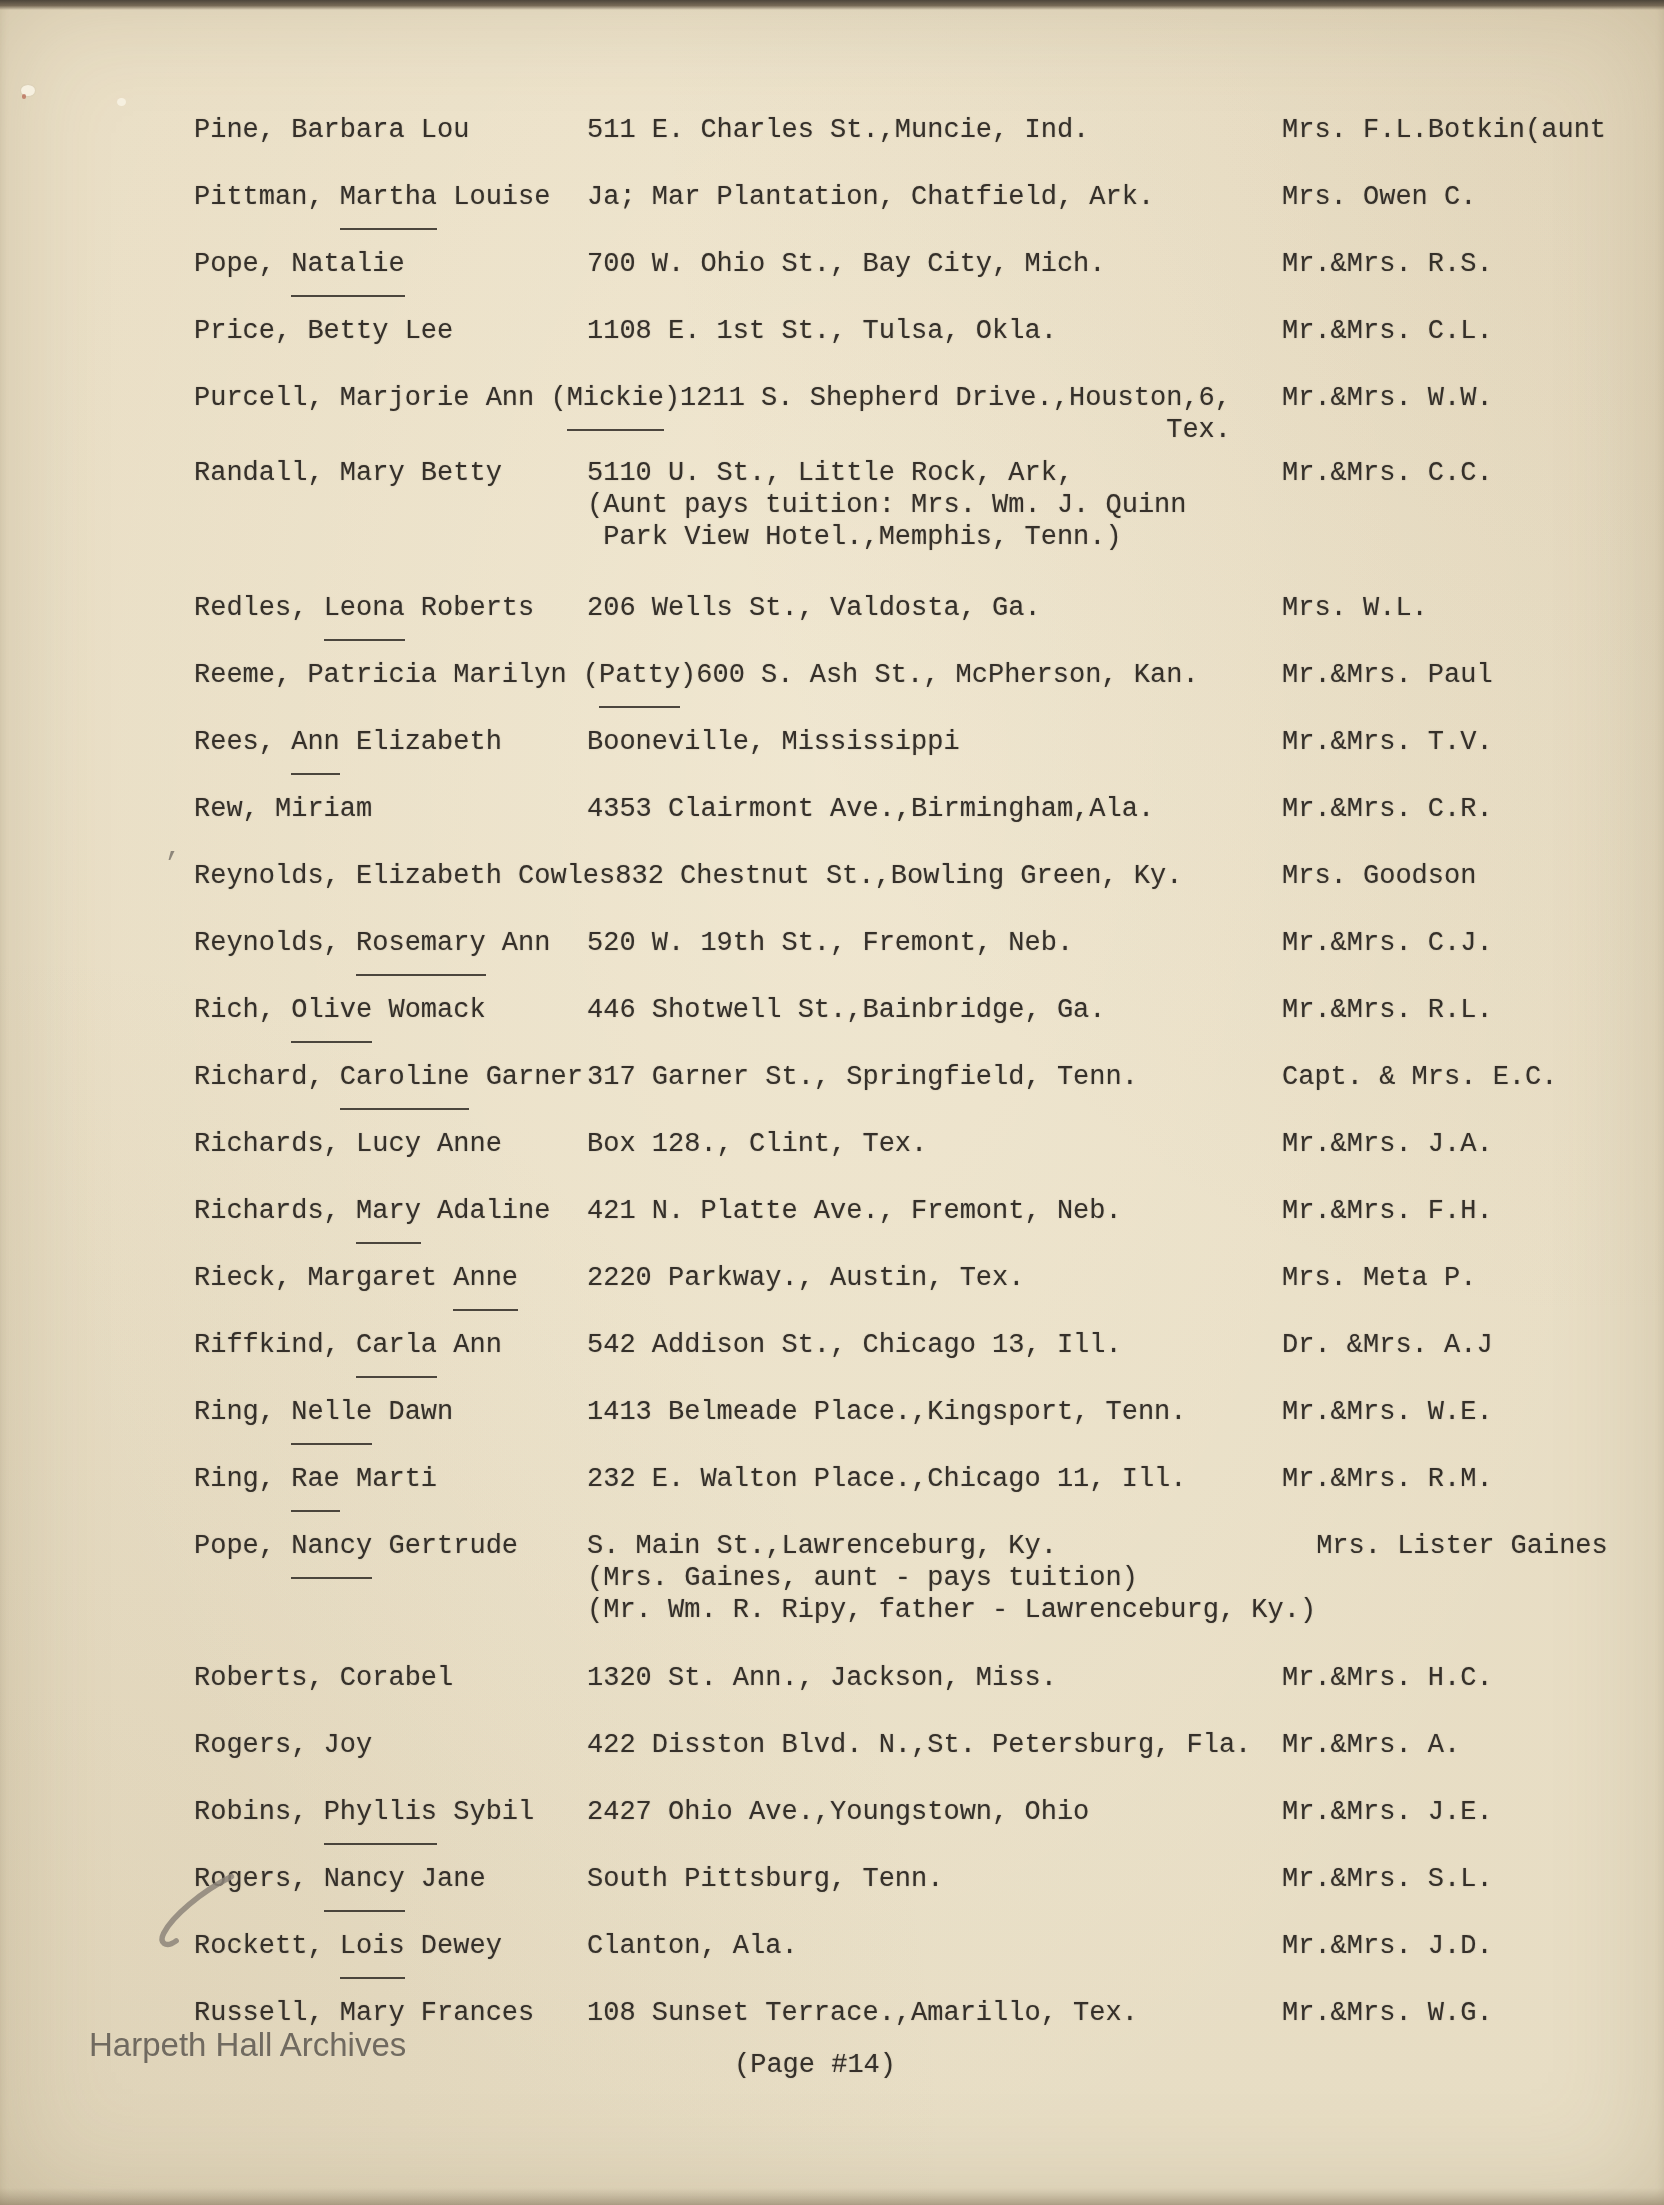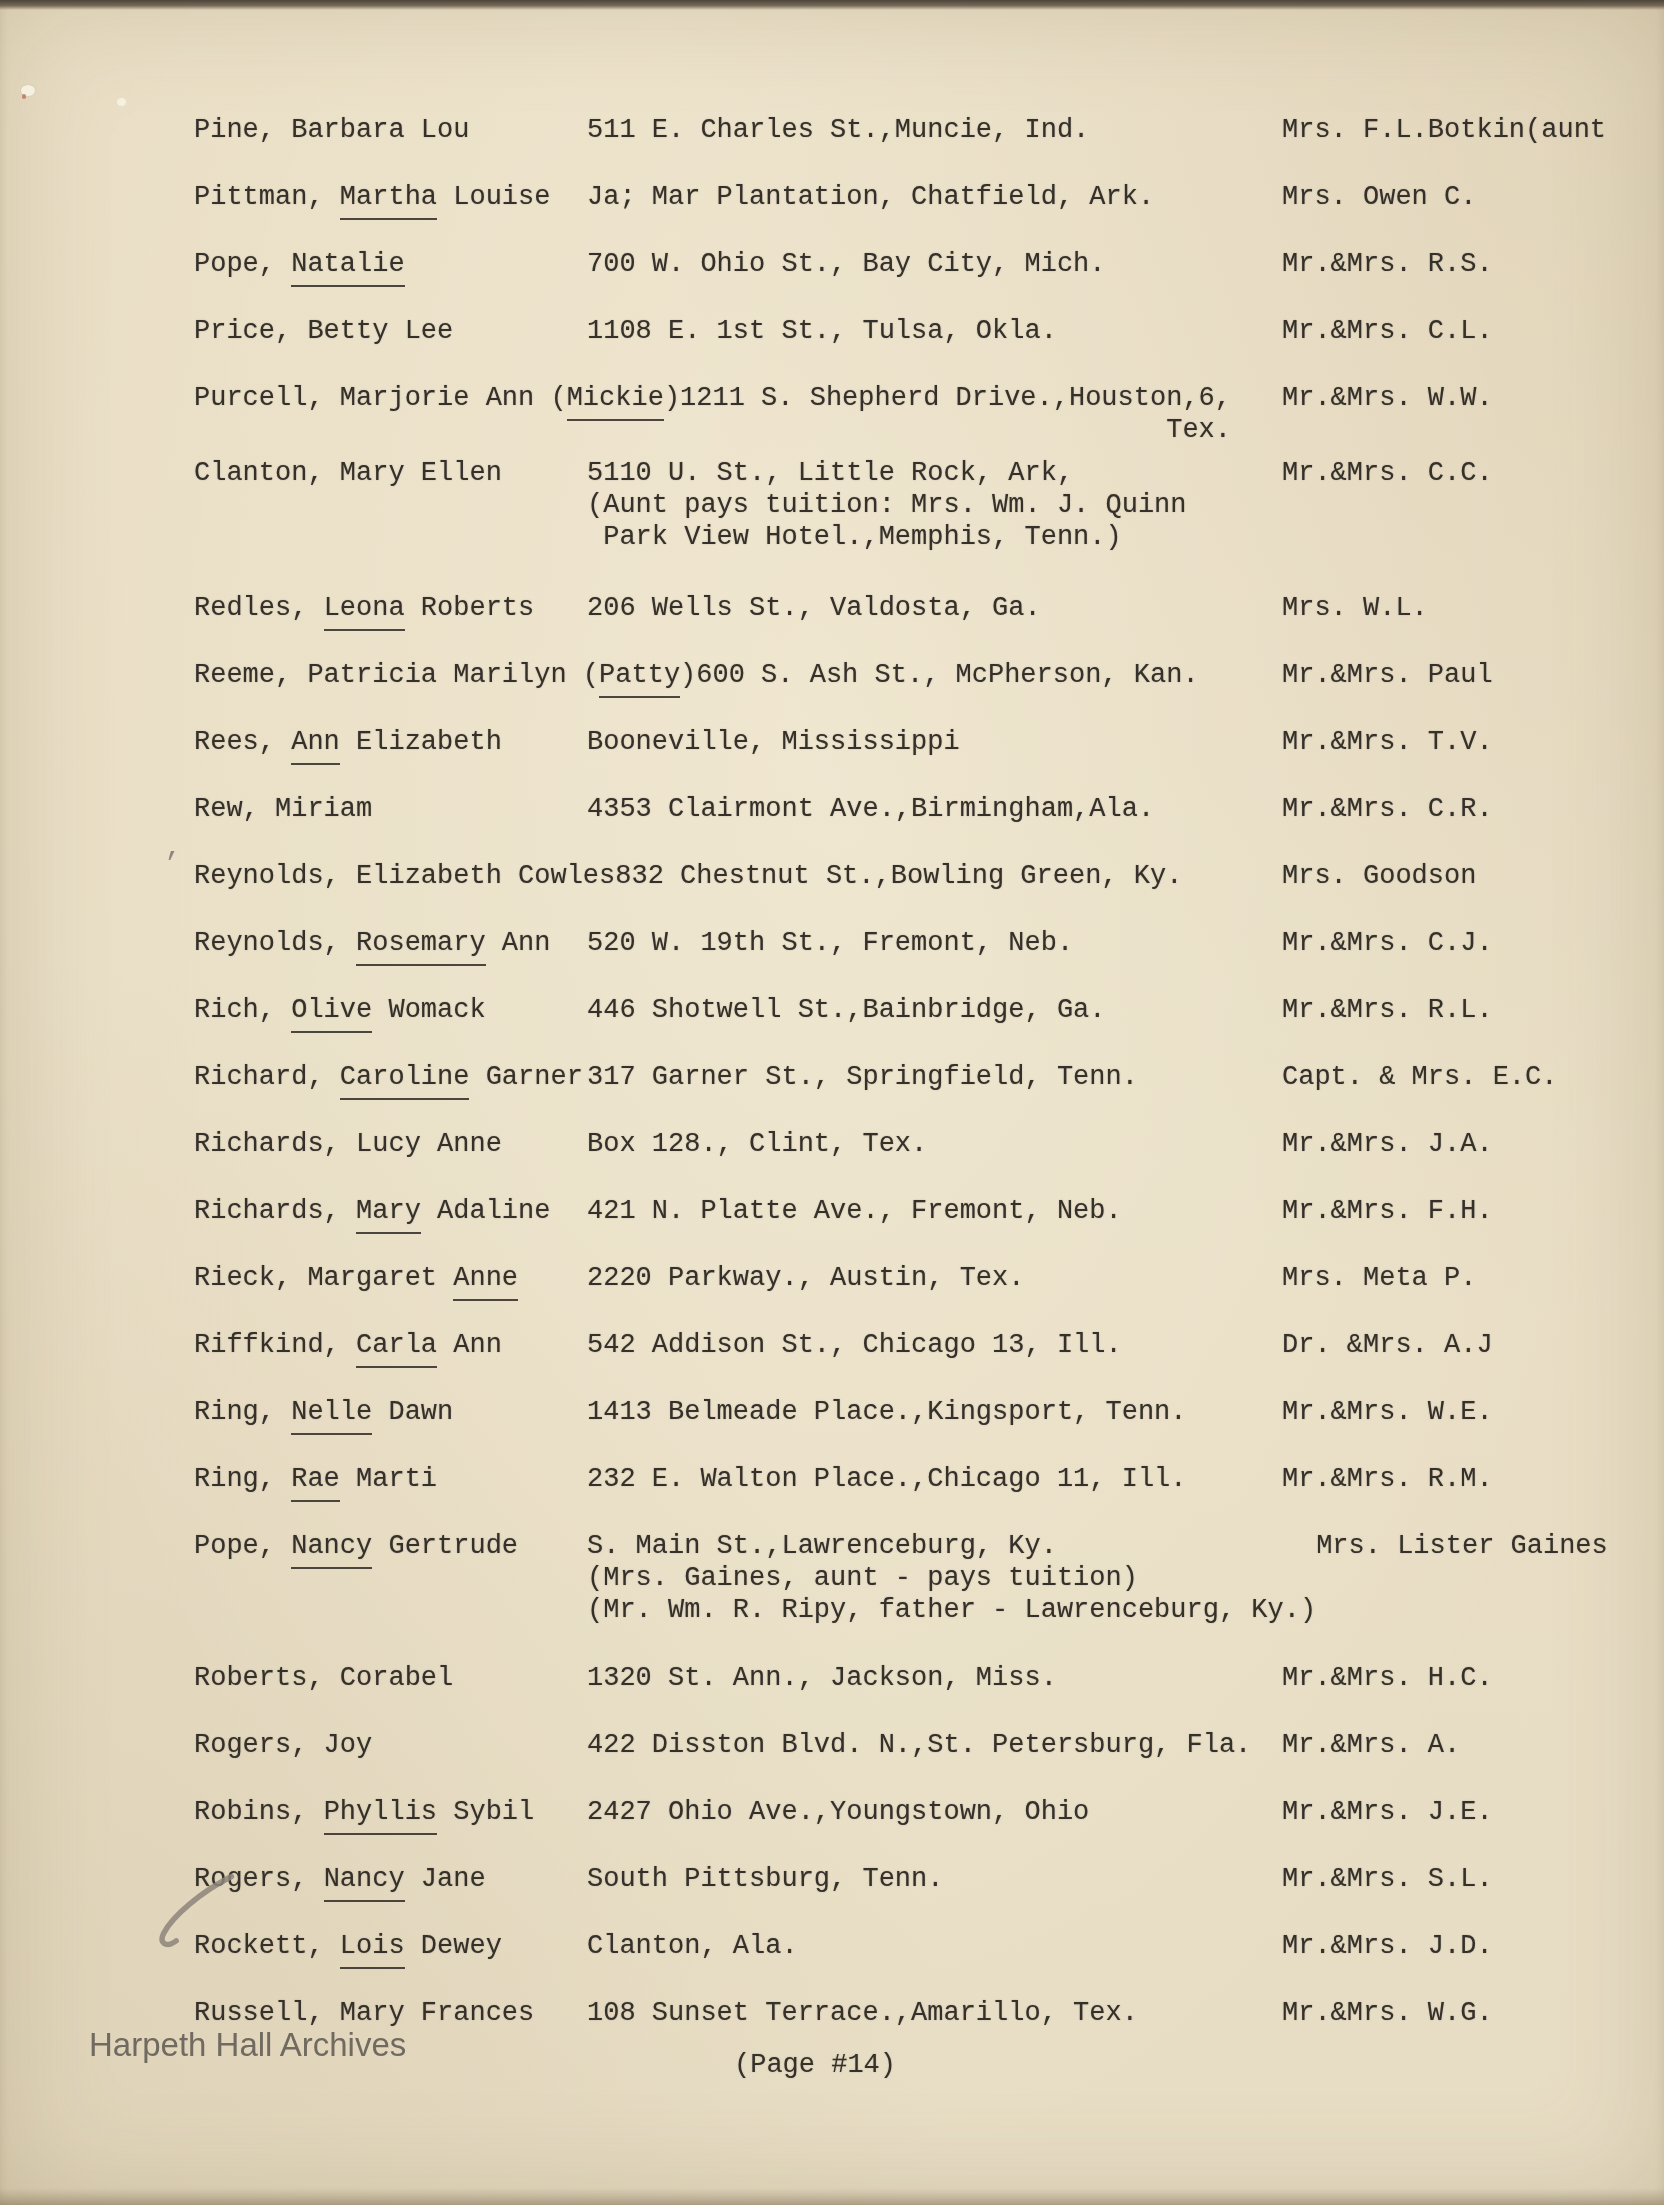--- a/index.html
+++ b/index.html
@@ -34,21 +34,21 @@
   .row{
     display:flex;align-items:flex-start;
     font-size:27px;line-height:32px;
     margin-bottom:35px;
     text-shadow:0 0 1.4px rgba(53,48,42,.35);
     white-space:pre;
   }
   .c-name{flex:0 0 auto;min-width:393px;white-space:pre;}
   .c-addr{flex:1 1 auto;white-space:pre;overflow:visible;}
   .c-par{flex:0 0 340px;white-space:pre;}
-  .u{border-bottom:2.1px solid rgba(47,42,36,.85);padding-bottom:6px;}
+  .u{border-bottom:2.1px solid rgba(47,42,36,.85);padding-bottom:16px;}
   .stray{
     position:absolute;left:165px;top:832px;
     font-size:28px;color:#6f6961;opacity:.75;
   }
   .pencil{position:absolute;left:147px;top:1871px;}
   .watermark{
     position:absolute;left:89px;top:2026px;
     font-family:"Liberation Sans","DejaVu Sans",sans-serif;
     font-size:33px;font-weight:400;letter-spacing:0px;
     color:var(--wm,#6c665d);opacity:.96;
@@ -89,21 +89,21 @@
       <div class="c-addr">1108 E. 1st St., Tulsa, Okla.</div>
       <div class="c-par">Mr.&amp;Mrs. C.L.</div>
     </div>
       <div class="row" style="margin-bottom: 11px;">
       <div class="c-name"><span>Purcell, Marjorie Ann (</span><span class="u">Mickie</span><span>)</span></div>
       <div class="c-addr">1211 S. Shepherd Drive.,Houston,6,
                               Tex.</div>
       <div class="c-par">Mr.&amp;Mrs. W.W.</div>
     </div>
       <div class="row" style="margin-bottom: 39px;">
-      <div class="c-name"><span>Clanton, Mary Ellen</span></div>
+      <div class="c-name"><span>Randall, Mary Betty</span></div>
       <div class="c-addr">5110 U. St., Little Rock, Ark,
 (Aunt pays tuition: Mrs. Wm. J. Quinn
  Park View Hotel.,Memphis, Tenn.)</div>
       <div class="c-par">Mr.&amp;Mrs. C.C.</div>
     </div>
       <div class="row">
       <div class="c-name"><span>Redles, </span><span class="u">Leona</span><span> Roberts</span></div>
       <div class="c-addr">206 Wells St., Valdosta, Ga.</div>
       <div class="c-par">Mrs. W.L.</div>
     </div>

